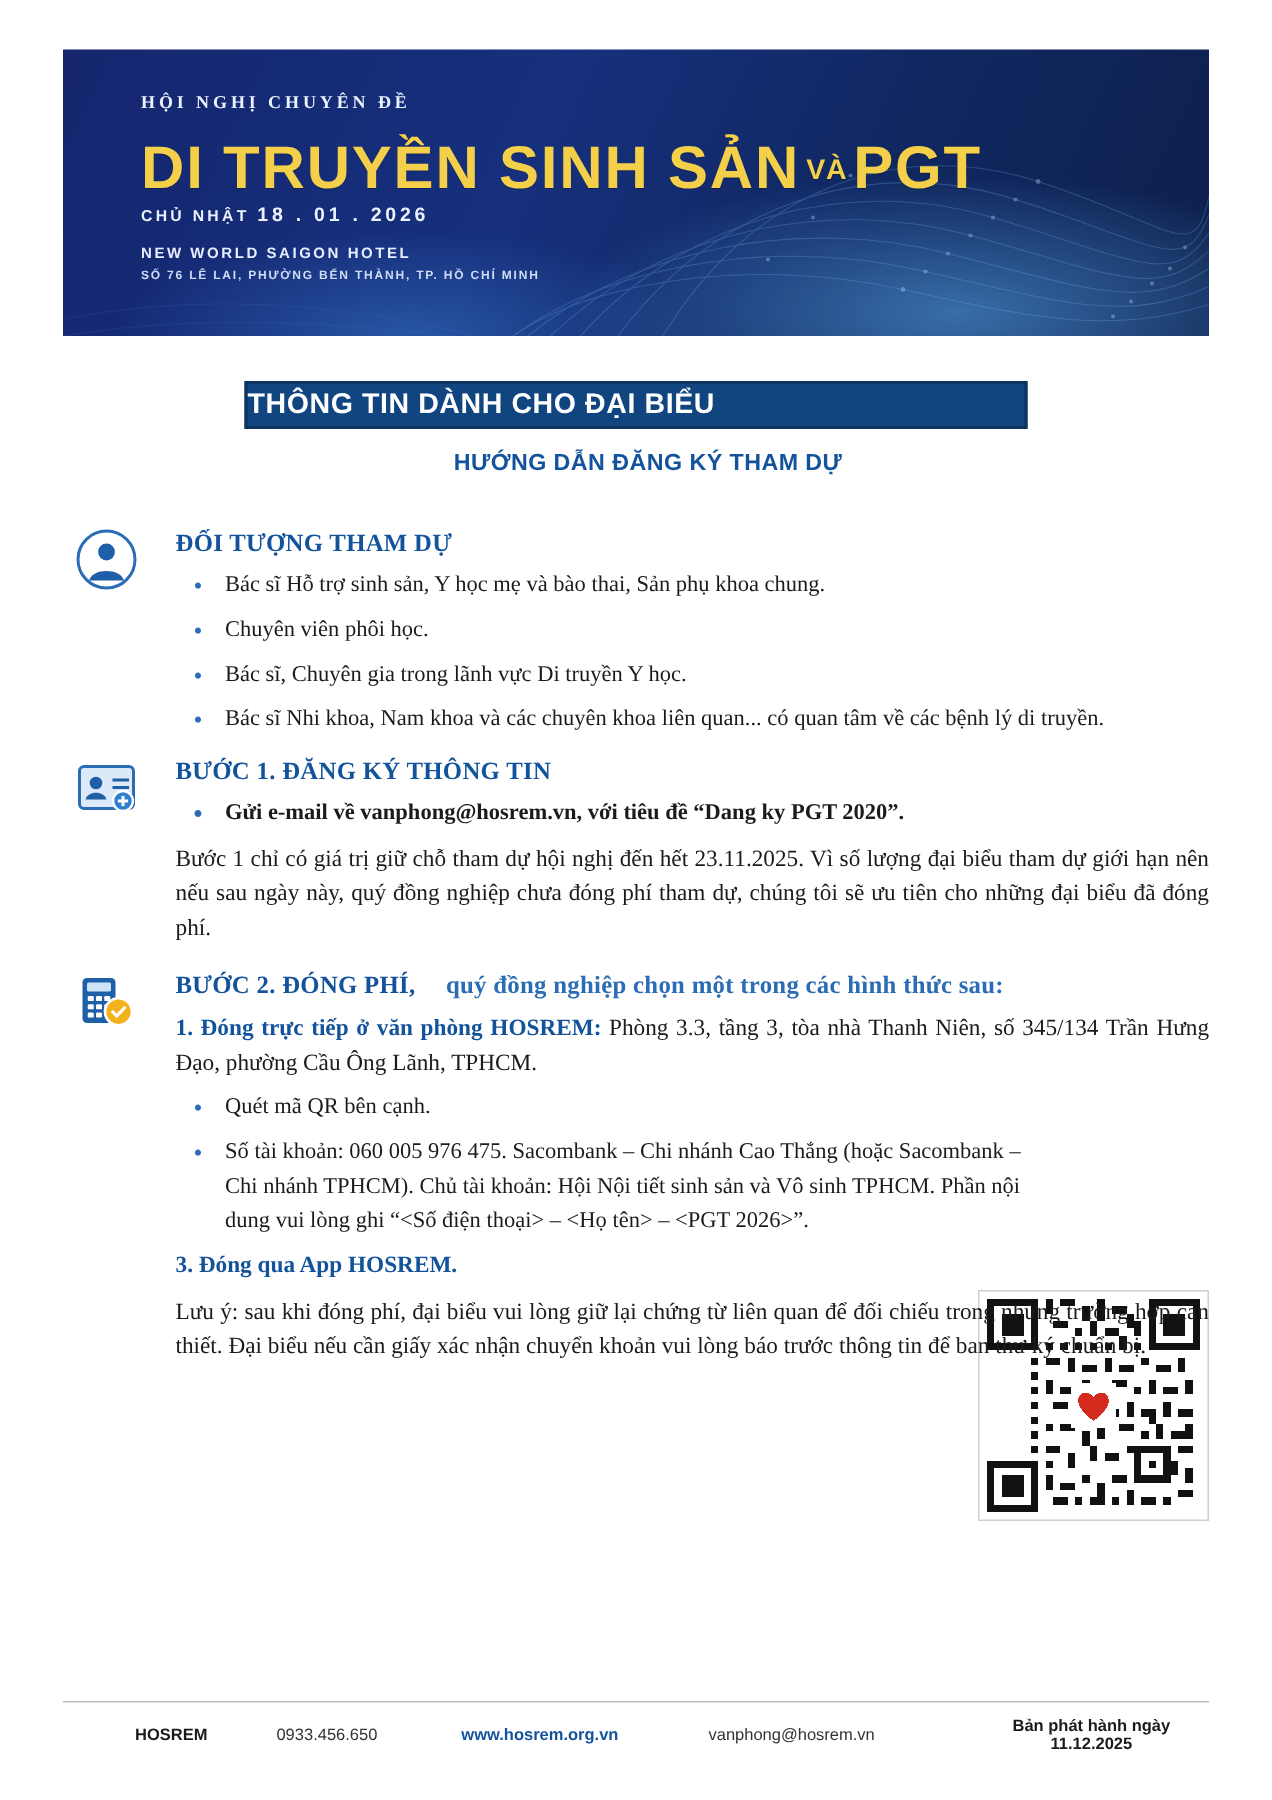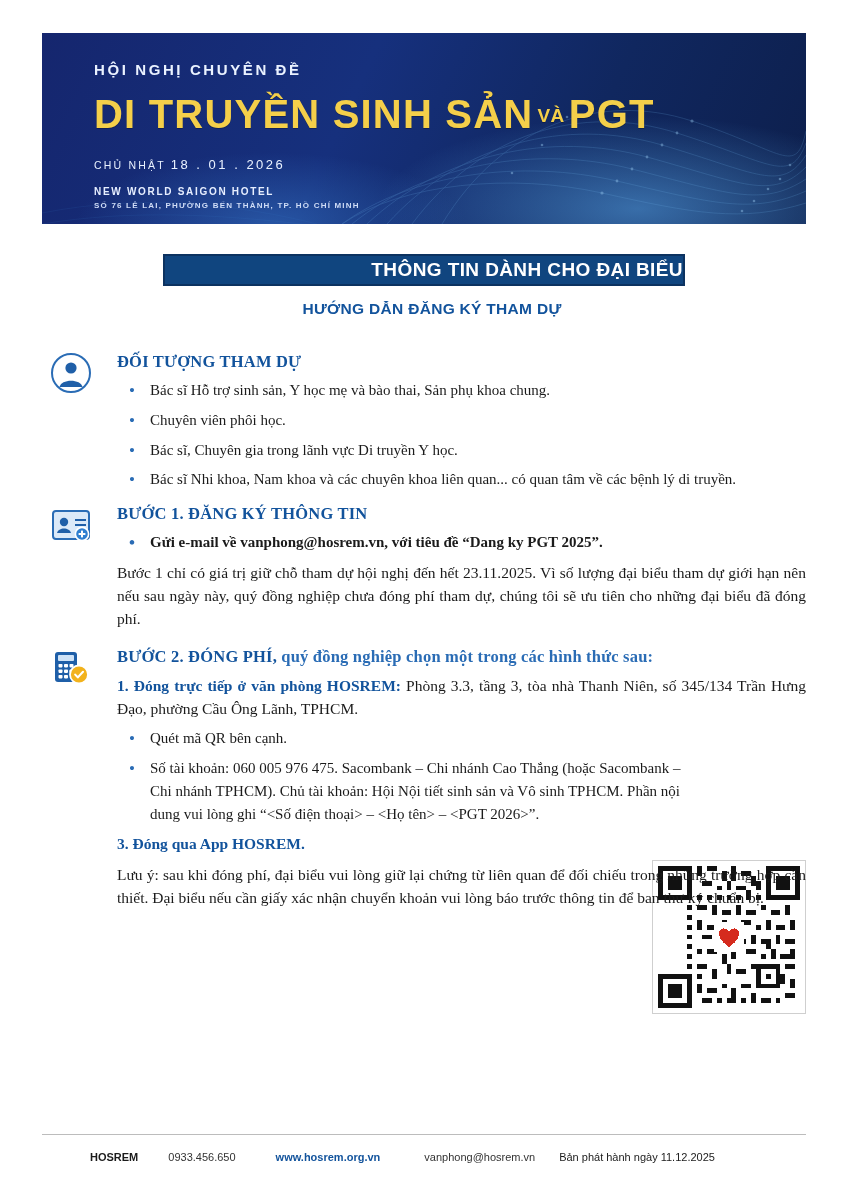--- a/index.html
+++ b/index.html
@@ -29,49 +29,48 @@
   .banner-lines {
     position: absolute;
     inset: 0;
     opacity: .55;
   }
   .banner-inner {
     position: relative;
     padding: 28px 0 0 52px;
   }
   .b-kicker {
-    font-family: Liberation Sans, sans-serif;
-    font-weight: bold;
-    font-size: 15px;
+    font-family: Liberation Serif, serif;
+    font-weight: bold;
+    font-size: 12px;
     letter-spacing: 2.6px;
     color: #eaf2ff;
   }
   .b-title {
     margin-top: 14px;
     font-family: "Liberation Sans", sans-serif;
     font-weight: bold;
     font-size: 40px;
     letter-spacing: 1.2px;
     color: #f4cf4a;
     text-shadow: 0 1px 0 rgba(0,0,0,.25);
     white-space: nowrap;
   }
   .b-title .small {
     font-size: 19px;
     letter-spacing: .5px;
     vertical-align: 6px;
     margin: 0 4px;
   }
   .b-date {
-    margin-top: 20px;
     font-family: "Liberation Sans", sans-serif;
     font-size: 10.5px;
     letter-spacing: 2.2px;
     color: #eaf2ff;
-    font-weight: normal;
+    font-weight: bold;
   }
   .b-date .big { font-size: 13px; letter-spacing: 2.5px; }
   .b-venue {
     margin-top: 12px;
     font-family: "Liberation Sans", sans-serif;
     font-size: 10px;
     letter-spacing: 1.7px;
     color: #e6eeff;
     font-weight: bold;
     line-height: 1.55;
@@ -82,21 +81,21 @@
   .hdr-bar {
     position: absolute;
     left: 163px;
     top: 254px;
     width: 522px;
     height: 32px;
     background: #10457f;
     border: 2px solid #0c3260;
     display: flex;
     align-items: center;
-    justify-content: flex-end;
+    justify-content: flex-start;
   }
   .hdr-bar span {
     font-family: "Liberation Sans", sans-serif;
     font-weight: bold;
     font-size: 19px;
     color: #ffffff;
     letter-spacing: .4px;
   }
   .hdr-sub {
     position: absolute;
@@ -190,30 +189,30 @@
   
   .footer {
     position: absolute;
     left: 42px;
     right: 42px;
     bottom: 32px;
     height: 34px;
     border-top: 1px solid #bcbcbc;
     display: flex;
     align-items: center;
-    gap: 0;
+    gap: 16px;
     font-family: "Liberation Sans", sans-serif;
     font-size: 11px;
   }
   .footer .f { padding-top: 10px; }
   .f1 { font-weight: bold; color: #1b1b1b; margin-left: 48px; }
   .f2 { color: #333; margin-left: 30px; }
   .f3 { font-weight: bold; color: #12539c; margin-left: 40px; }
   .f4 { color: #333; margin-left: 44px; }
-  .f5 { font-weight: normal; color: #1b1b1b; margin-left: 24px; }
+  .f5 { font-weight: bold; color: #1b1b1b; margin-left: 50px; text-align: center; }
 </style>
 </head>
 <body>
 
 <div class="banner">
   <svg class="banner-lines" viewBox="0 0 764 191" preserveAspectRatio="none">
     <g fill="none" stroke="#6fb3e8" stroke-width="0.7" opacity="0.5">
       <path d="M300 191 C 360 150, 470 140, 560 160 S 700 190, 764 170"></path>
       <path d="M300 191 C 370 140, 480 126, 575 148 S 710 182, 764 158"></path>
       <path d="M310 191 C 385 130, 495 112, 590 136 S 720 175, 764 146"></path>
@@ -417,21 +416,21 @@
         <path d="M7 29 C 8.4 23, 19.6 23, 21 29 Z" fill="#1f5fa8"></path>
         <rect x="25" y="15" width="11" height="2" fill="#1f5fa8"></rect>
         <rect x="25" y="20" width="11" height="2" fill="#1f5fa8"></rect>
         <circle cx="32" cy="30" r="6.6" fill="#2f7fd0" stroke="#ffffff" stroke-width="1.6"></circle>
         <rect x="31" y="26.6" width="2" height="6.8" fill="#ffffff"></rect>
         <rect x="28.6" y="29" width="6.8" height="2" fill="#ffffff"></rect>
       </svg>
     </div>
     <div class="sec-title">BƯỚC 1. ĐĂNG KÝ THÔNG TIN</div>
     <ul class="bullets">
-      <li class="b">Gửi e-mail về vanphong@hosrem.vn, với tiêu đề “Dang ky PGT 2025”.</li>
+      <li class="b">Gửi e-mail về vanphong@hosrem.vn, với tiêu đề “Dang ky PGT 2020”.</li>
     </ul>
     <p class="body tight">Bước 1 chỉ có giá trị giữ chỗ tham dự hội nghị đến hết 23.11.2025. Vì số lượng đại biểu tham dự giới hạn nên nếu sau ngày này, quý đồng nghiệp chưa đóng phí tham dự, chúng tôi sẽ ưu tiên cho những đại biểu đã đóng phí.</p>
   </div>
 
   <div class="sec" style="margin-top:16px;">
     <div class="sec-icon">
       <svg viewBox="0 0 42 42">
         <rect x="5" y="5" width="22" height="30" rx="3" fill="#1f5fa8"></rect>
         <rect x="8" y="8" width="16" height="6" rx="1" fill="#cfe3f7"></rect>
         <g fill="#ffffff">
@@ -443,21 +442,21 @@
           <rect x="19.5" y="22.5" width="4" height="3.4" rx="0.8"></rect>
           <rect x="8.5" y="28" width="4" height="3.4" rx="0.8"></rect>
           <rect x="14" y="28" width="4" height="3.4" rx="0.8"></rect>
         </g>
         <circle cx="29" cy="27.5" r="9" fill="#f2b21c" stroke="#ffffff" stroke-width="1.8"></circle>
         <path d="M25.2 27.6 l2.6 2.8 l5.2 -5.6" fill="none" stroke="#ffffff" stroke-width="2.1" stroke-linecap="round" stroke-linejoin="round"></path>
       </svg>
     </div>
     <div class="sec-title">
       <span>BƯỚC 2. ĐÓNG PHÍ,</span>
-      <span class="normal" style="font-weight:bold;color:#2a6cb5;">quý đồng nghiệp chọn một trong các hình thức sau:</span>
+      <span class="normal" style="font-weight:bold;color:#2a6cb5;margin-left:16px;">quý đồng nghiệp chọn một trong các hình thức sau:</span>
     </div>
 
     <p class="body">
       <span class="blue-b">1. Đóng trực tiếp ở văn phòng HOSREM:</span>
       <span>Phòng 3.3, tầng 3, tòa nhà Thanh Niên, số 345/134 Trần Hưng Đạo, phường Cầu Ông Lãnh, TPHCM.</span>
     </p>
 
     <ul class="bullets narrow">
       <li>Quét mã QR bên cạnh.</li>
       <li>Số tài khoản: 060 005 976 475. Sacombank – Chi nhánh Cao Thắng (hoặc Sacombank – Chi nhánh TPHCM). Chủ tài khoản: Hội Nội tiết sinh sản và Vô sinh TPHCM. Phần nội dung vui lòng ghi “&lt;Số điện thoại&gt; – &lt;Họ tên&gt; – &lt;PGT 2026&gt;”.</li>

